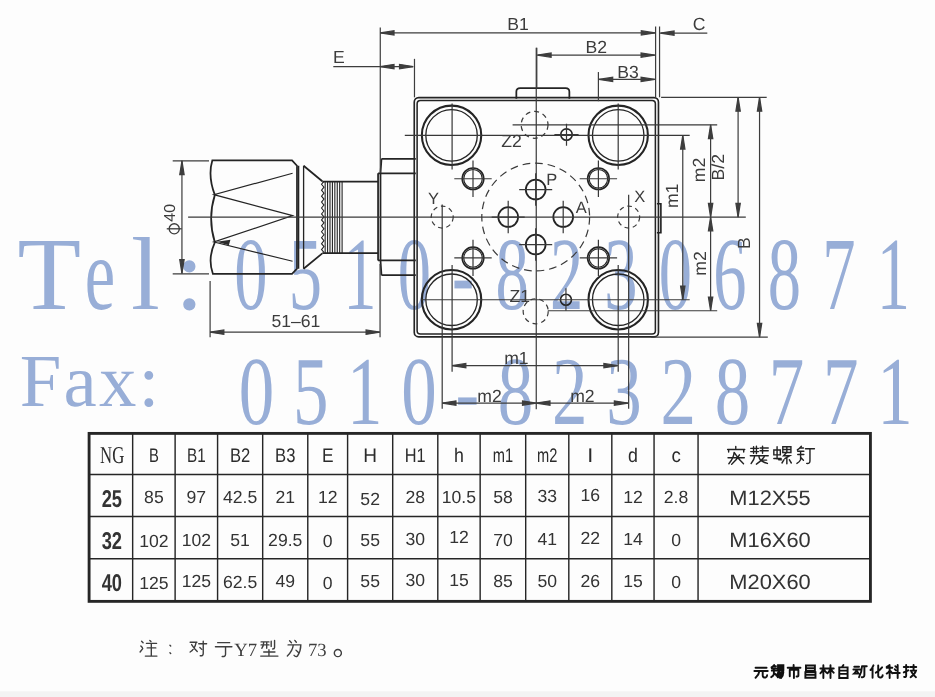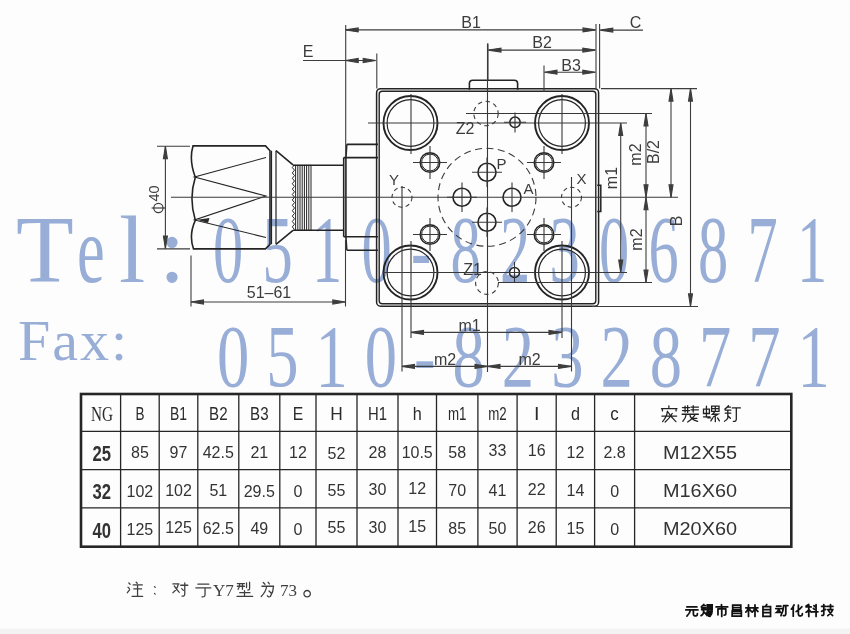--- a/index.html
+++ b/index.html
@@ -12,21 +12,21 @@
 </style>
 </head>
 <body>
 
 <div class="wm" style="left:16px;top:203px;font-size:94.5px;">T</div>
 <div class="wm" style="left:76.7px;top:203px;font-size:94.5px;transform:scaleX(0.66);transform-origin:0 0;">e</div>
 <div class="wm" style="left:119px;top:203px;font-size:94.5px;">l</div>
 <div class="wm" style="left:159px;top:203px;font-size:94.5px;">:</div>
 <div class="wm" style="left:213px;top:203px;font-size:94.5px;letter-spacing:30.1px;transform:scaleX(0.64);transform-origin:0 0;">0510-82306871</div>
 
-<div class="wm" style="left:18px;top:312.4px;font-size:58px;letter-spacing:2px;">Fax:</div>
+<div class="wm" style="left:18px;top:312.4px;font-size:68px;letter-spacing:2px;">Fax:</div>
 <div class="wm" style="left:217px;top:312.4px;font-size:88.4px;letter-spacing:23.3px;transform:scaleX(0.73);transform-origin:0 0;">0510-82328771</div>
 
 <svg width="850" height="634" viewBox="0 0 850 634" fill="none">
 <g stroke="#242424" stroke-width="1.6" fill="none">
 
 <path d="M193,145.9 H265.5 L270,150.7 V244.3 L265.5,248.9 H193.5
  Q188.6,235 195.3,220.3 Q188.6,198.5 195.3,177.2 Q188.8,160 193,145.9 Z"></path>
 
 <path d="M271.5,150.7 V244.3 M276,150.7 V244.3" stroke-width="1.2"></path>
 

